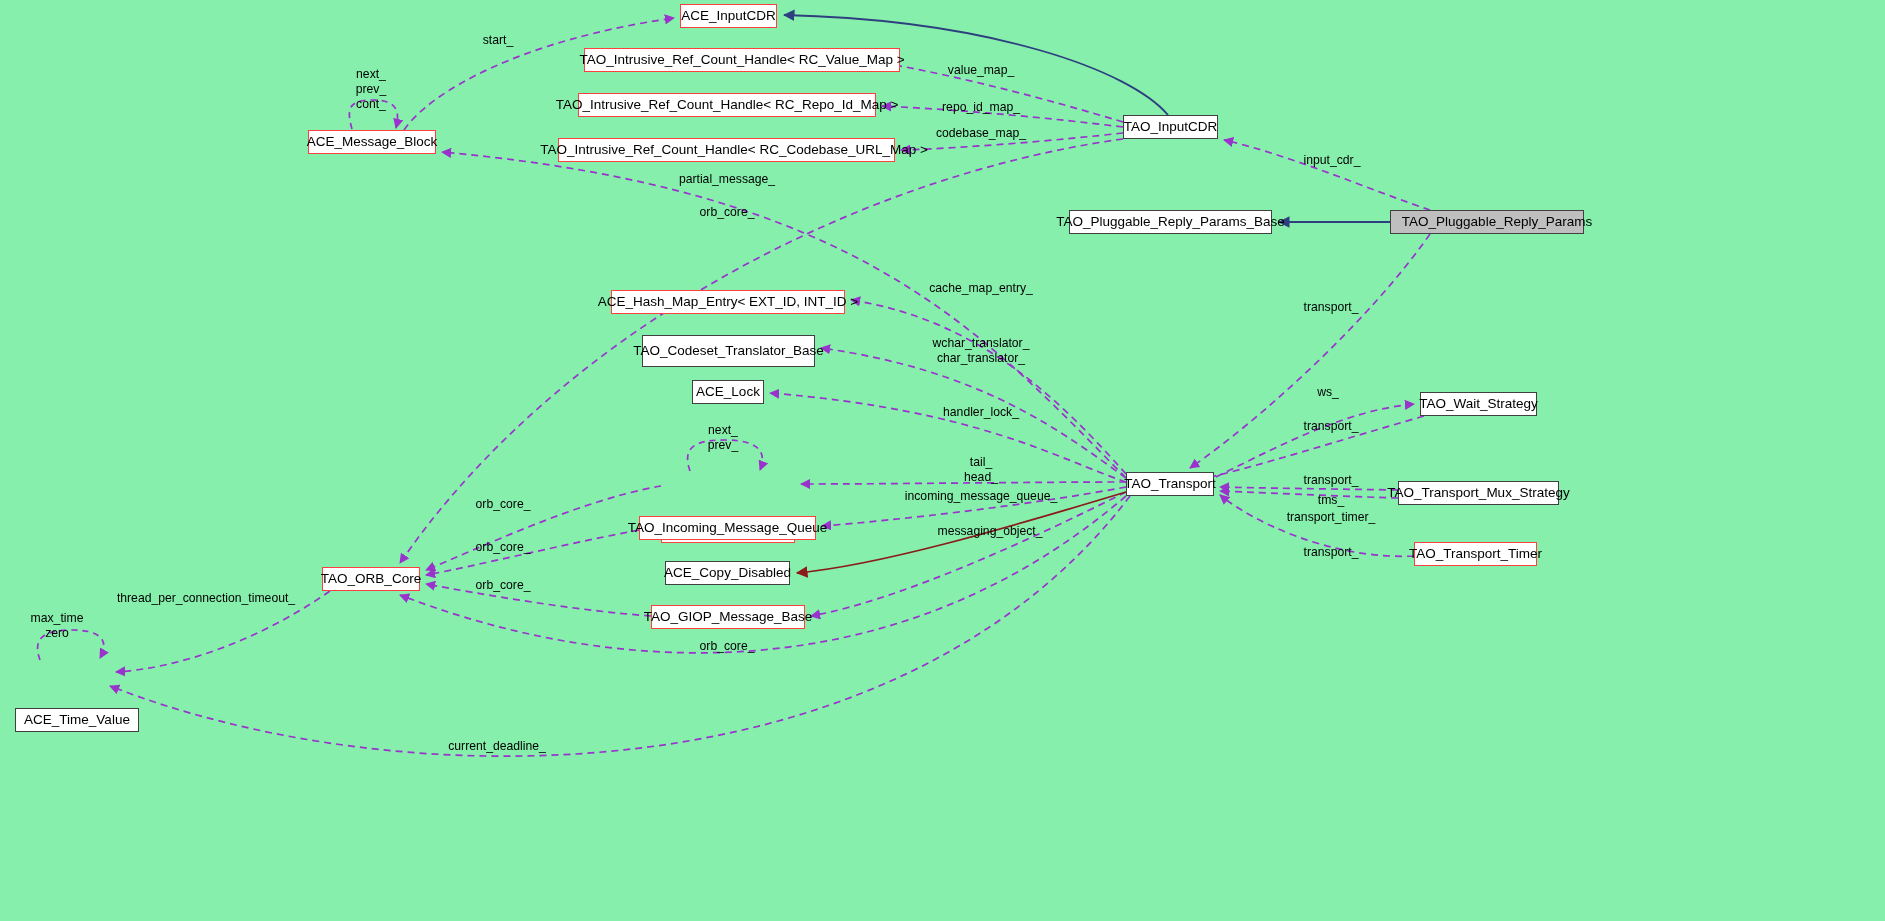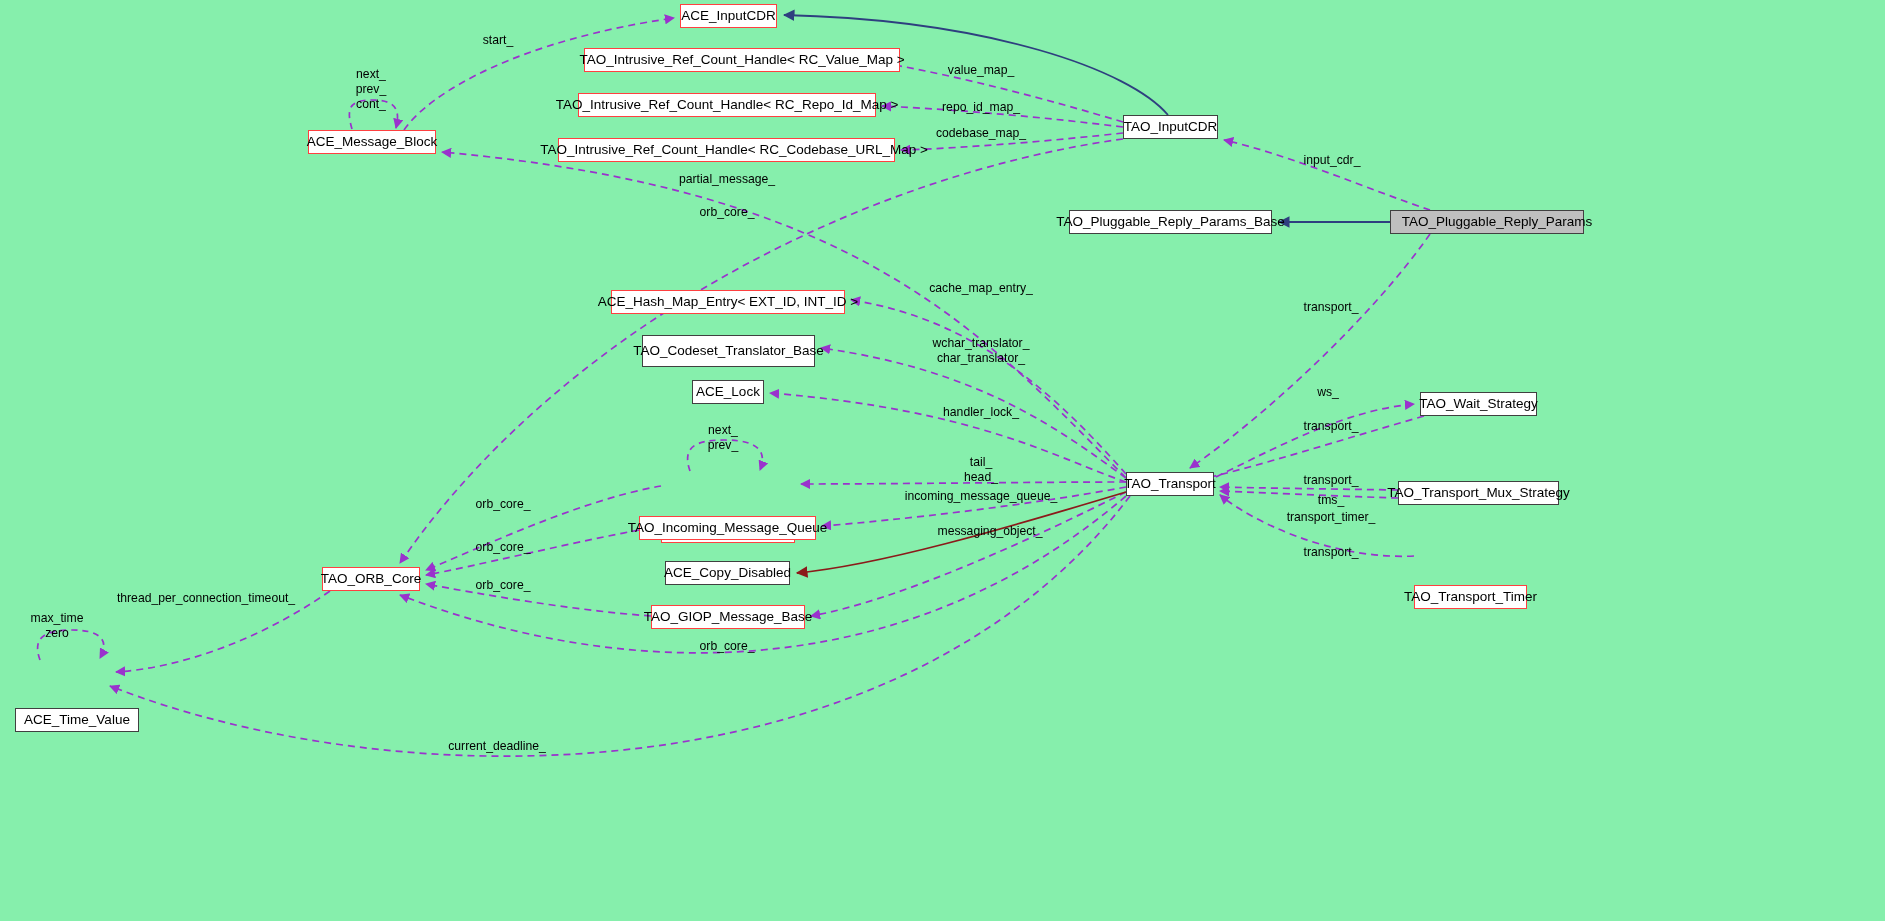--- a/index.html
+++ b/index.html
@@ -136,21 +136,21 @@
       <div class="node black" style="left: 1069px; top: 210px; width: 203px; height: 24px;">TAO_Pluggable_Reply_Params_Base</div>
       <div class="node filled" style="left: 1390px; top: 210px; width: 194px; height: 24px; padding-left: 20px;">TAO_Pluggable_Reply_Params</div>
       <div class="node red" style="left: 611px; top: 290px; width: 234px; height: 24px;">ACE_Hash_Map_Entry&lt; EXT_ID, INT_ID &gt;</div>
       <div class="node black" style="left: 642px; top: 335px; width: 173px; height: 32px;">TAO_Codeset_Translator_Base</div>
       <div class="node black" style="left: 692px; top: 380px; width: 72px; height: 24px;">ACE_Lock</div>
       <div class="node black" style="left: 1420px; top: 392px; width: 117px; height: 24px;">TAO_Wait_Strategy</div>
       <div class="node red" style="left: 661px; top: 472px; width: 134px; height: 24px; margin-top: 47px;">TAO_Queued_Message</div>
       <div class="node black" style="left: 1126px; top: 472px; width: 88px; height: 24px;">TAO_Transport</div>
       <div class="node black" style="left: 1398px; top: 481px; width: 161px; height: 24px;">TAO_Transport_Mux_Strategy</div>
       <div class="node red" style="left: 639px; top: 516px; width: 177px; height: 24px;">TAO_Incoming_Message_Queue</div>
-      <div class="node red" style="left: 1414px; top: 542px; width: 113px; height: 24px; margin-top: 43px;">TAO_Transport_Timer</div>
+      <div class="node red" style="left: 1414px; top: 542px; width: 123px; height: 24px;">TAO_Transport_Timer</div>
       <div class="node black" style="left: 665px; top: 561px; width: 125px; height: 24px;">ACE_Copy_Disabled</div>
       <div class="node red" style="left: 322px; top: 567px; width: 98px; height: 24px;">TAO_ORB_Core</div>
       <div class="node red" style="left: 651px; top: 605px; width: 154px; height: 24px;">TAO_GIOP_Message_Base</div>
       <div class="node black" style="left: 15px; top: 661px; width: 124px; height: 24px; margin-top: 47px;">ACE_Time_Value</div>
     </div>
   <div id="labels">
       <div class="edge-label c" style="left: 498px; top: 33px;">start_</div>
       <div class="edge-label c" style="left: 371px; top: 67px;">next_<br>prev_<br>cont_</div>
       <div class="edge-label c" style="left: 981px; top: 63px;">value_map_</div>
       <div class="edge-label c" style="left: 981px; top: 100px;">repo_id_map_</div>

